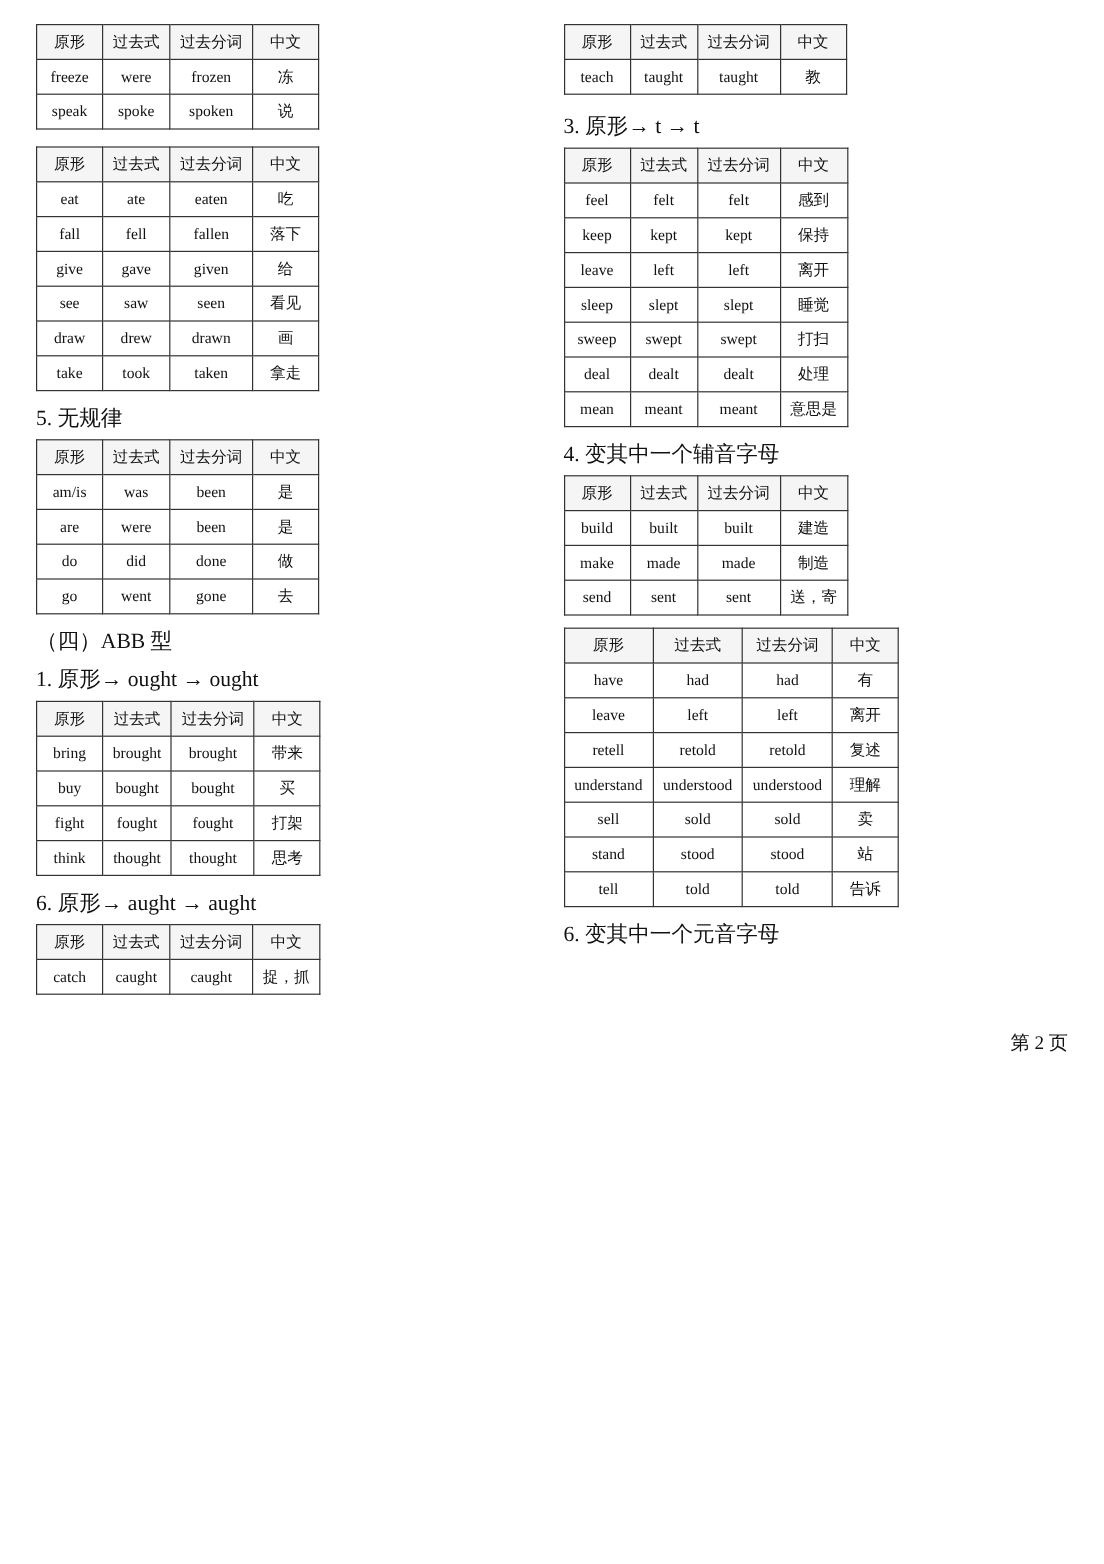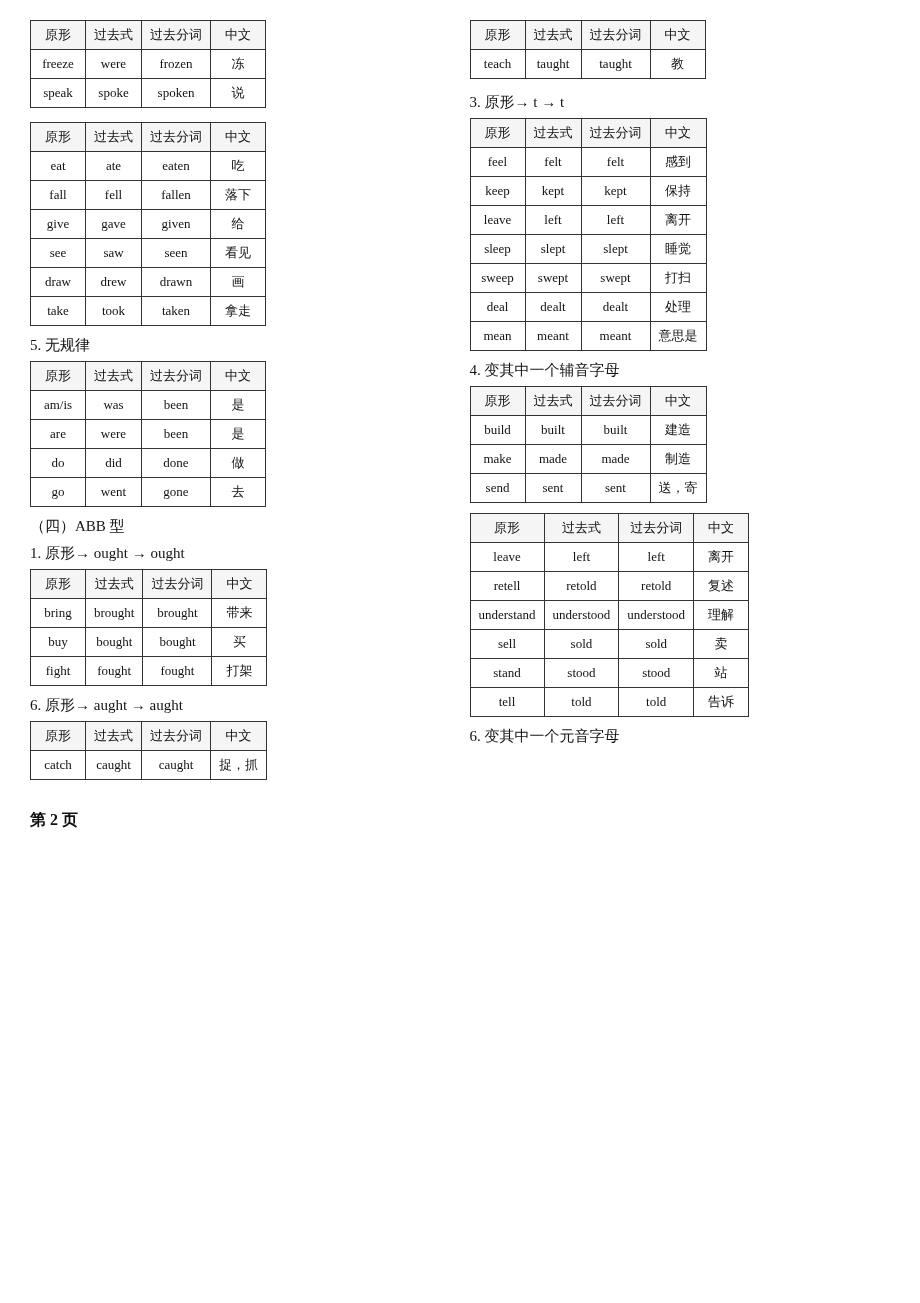--- a/index.html
+++ b/index.html
@@ -18,43 +18,43 @@
     }
     .col-left {
       flex: 1;
       min-width: 0;
     }
     .col-right {
       flex: 1;
       min-width: 0;
     }
     .section-title {
-      font-size: 15px;
+      font-size: 18px;
       margin-bottom: 6px;
       margin-top: 8px;
     }
     table {
       border-collapse: collapse;
       margin-bottom: 10px;
     }
     td, th {
       border: 1px solid #333;
       padding: 5px 8px;
       text-align: center;
       min-width: 55px;
     }
     th {
       background: #f5f5f5;
       font-weight: normal;
     }
     .page-footer {
-      text-align: left;
+      text-align: right;
       margin-top: 20px;
       font-size: 16px;
-      font-weight: bold;
+      font-weight: normal;
     }
   </style>
 </head>
 <body>
 
 <div class="page">
 
   <div class="col-left">
 
     <table style="margin-bottom:14px;">
@@ -192,20 +192,26 @@
             <td>bought</td>
             <td>bought</td>
             <td>买</td>
           </tr>
           <tr>
             <td>fight</td>
             <td>fought</td>
             <td>fought</td>
             <td>打架</td>
           </tr>
+          <tr>
+            <td>think</td>
+            <td>thought</td>
+            <td>thought</td>
+            <td>思考</td>
+          </tr>
         </tbody>
     </table>
 
     <div class="section-title">6. 原形→ aught → aught</div>
     <table>
       <thead id="sectionABB2-head">
           <tr>
             <th>原形</th>
             <th>过去式</th>
             <th>过去分词</th>
@@ -336,20 +342,26 @@
       <thead id="right-section5-head">
           <tr>
             <th>原形</th>
             <th>过去式</th>
             <th>过去分词</th>
             <th>中文</th>
           </tr>
         </thead>
       <tbody id="right-section5-tbody">
           <tr>
+            <td>have</td>
+            <td>had</td>
+            <td>had</td>
+            <td>有</td>
+          </tr>
+          <tr>
             <td>leave</td>
             <td>left</td>
             <td>left</td>
             <td>离开</td>
           </tr>
           <tr>
             <td>retell</td>
             <td>retold</td>
             <td>retold</td>
             <td>复述</td>

